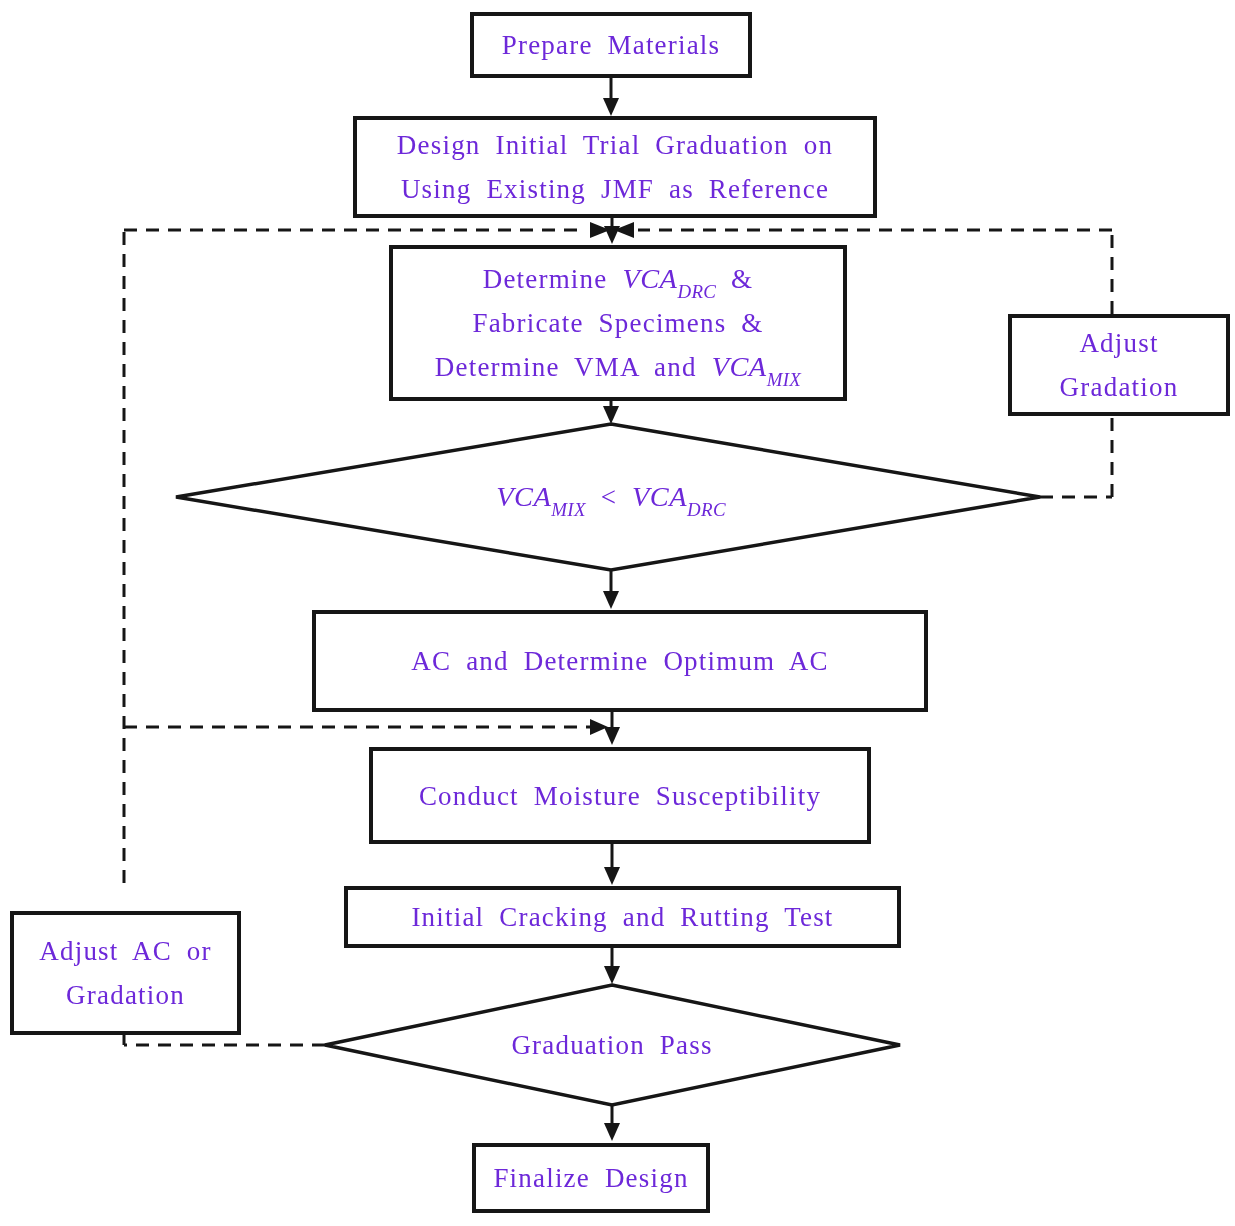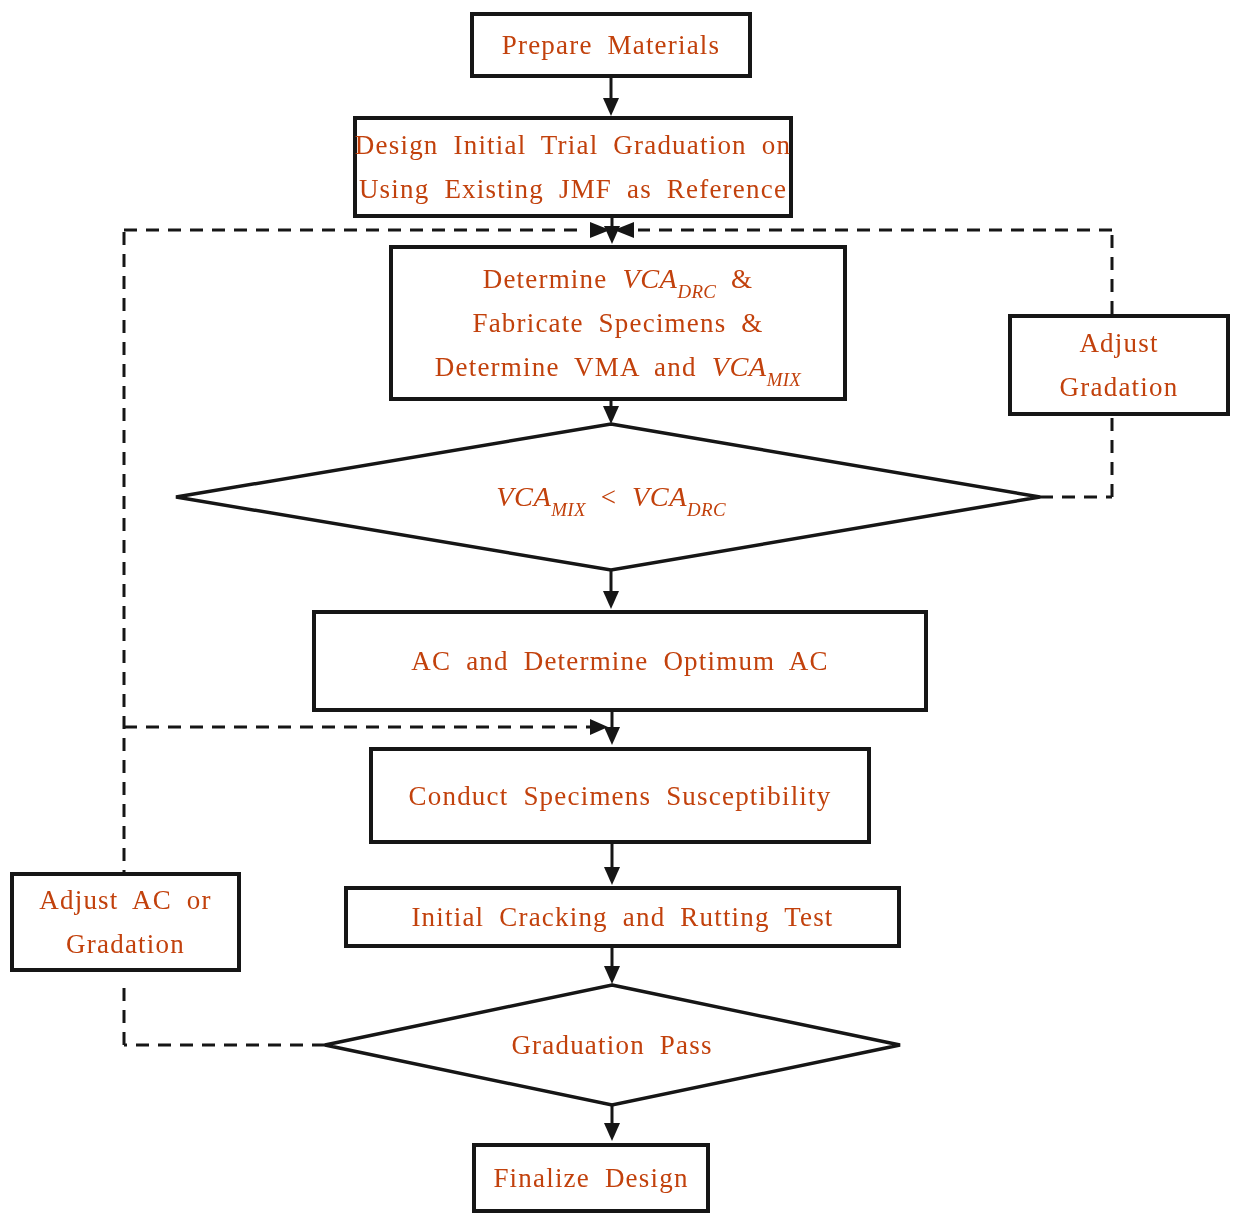--- a/index.html
+++ b/index.html
@@ -1,18 +1,18 @@
 <!DOCTYPE html>
 <html><head>
 <meta charset="utf-8">
 <style>
   html,body{margin:0;padding:0;background:#ffffff;}
   .stage{
     position:relative;width:1235px;height:1226px;background:#ffffff;
-    font-family:"Liberation Serif","DejaVu Serif",serif;color:#c2410c;
+    font-family:"Liberation Serif","DejaVu Serif",serif;color:#6d28d9;
     overflow:hidden;
   }
   .layer{position:absolute;left:0;top:0;}
   .node{
     position:absolute;display:flex;flex-direction:column;
     justify-content:center;align-items:center;text-align:center;
     font-size:27px;letter-spacing:1.2px;word-spacing:7px;
     box-sizing:border-box;
   }
   .box{border:4px solid #161616;background:#ffffff;}
@@ -97,57 +97,57 @@
     </g>
 
     <polygon points="611,424 1040,497 611,570 176,497" fill="#ffffff" stroke="#161616" stroke-width="3.5"></polygon>
     <polygon points="612,985 900,1045 612,1105 325,1045" fill="#ffffff" stroke="#161616" stroke-width="3.5"></polygon>
   </svg>
 
   <div class="node box" style="left:470px;top:12px;width:282px;height:66px">
       <div class="tline"><span>Prepare Materials</span></div>
     </div>
 
-  <div class="node box" style="left:353px;top:116px;width:440px;height:102px">
+  <div class="node box" style="left:353px;top:116px;width:524px;height:102px">
       <div class="tline"><span>Design Initial Trial Graduation on</span></div>
       <div class="tline"><span>Using Existing JMF as Reference</span></div>
     </div>
 
   <div class="node box" style="left:389px;top:245px;width:458px;height:156px">
       <div class="tline"><span>Determine </span><span class="it">VCA</span><sub class="it">DRC</sub><span> &amp;</span></div>
       <div class="tline"><span>Fabricate Specimens &amp;</span></div>
       <div class="tline"><span>Determine VMA and </span><span class="it">VCA</span><sub class="it">MIX</sub></div>
     </div>
 
   <div class="node" style="left:361px;top:451px;width:500px;height:92px">
       <div class="tline"><span class="it">VCA</span><sub class="it">MIX</sub><span> &lt; </span><span class="it">VCA</span><sub class="it">DRC</sub></div>
     </div>
 
   <div class="node box" style="left:312px;top:610px;width:616px;height:102px">
       <div class="tline"><span>AC and Determine Optimum AC</span></div>
     </div>
 
   <div class="node box" style="left:369px;top:747px;width:502px;height:97px">
-      <div class="tline"><span>Conduct Specimens Susceptibility</span></div>
+      <div class="tline"><span>Conduct Moisture Susceptibility</span></div>
     </div>
 
   <div class="node box" style="left:344px;top:886px;width:557px;height:62px">
       <div class="tline"><span>Initial Cracking and Rutting Test</span></div>
     </div>
 
   <div class="node" style="left:412px;top:1022px;width:400px;height:46px">
       <div class="tline"><span>Graduation Pass</span></div>
     </div>
 
   <div class="node box" style="left:472px;top:1143px;width:238px;height:70px">
       <div class="tline"><span>Finalize Design</span></div>
     </div>
 
   <div class="node box" style="left:1008px;top:314px;width:222px;height:102px">
       <div class="tline"><span>Adjust</span></div>
       <div class="tline"><span>Gradation</span></div>
     </div>
 
-  <div class="node box" style="left:10px;top:872px;width:231px;height:100px">
+  <div class="node box" style="left:10px;top:911px;width:231px;height:124px">
       <div class="tline"><span>Adjust AC or</span></div>
       <div class="tline"><span>Gradation</span></div>
     </div>
 </div>
 
 </body></html>

